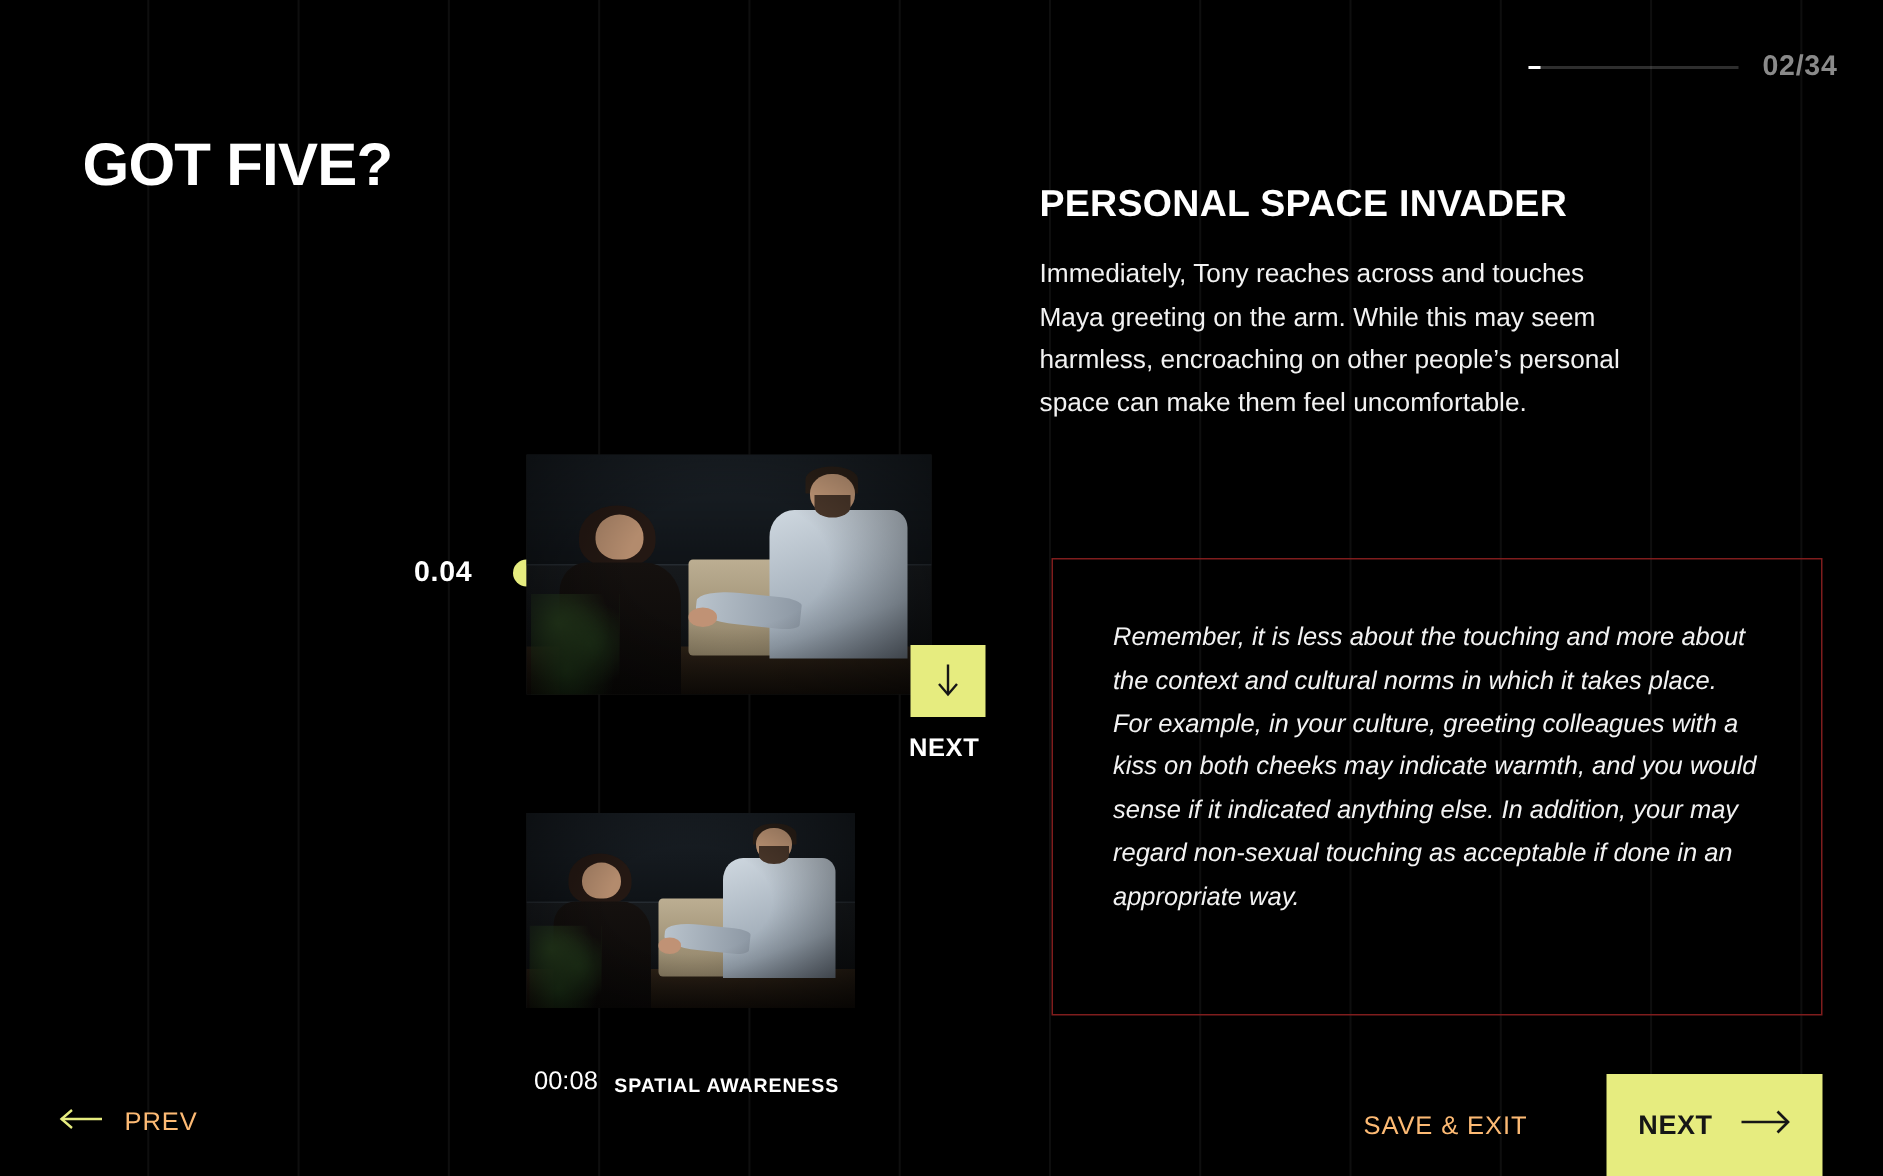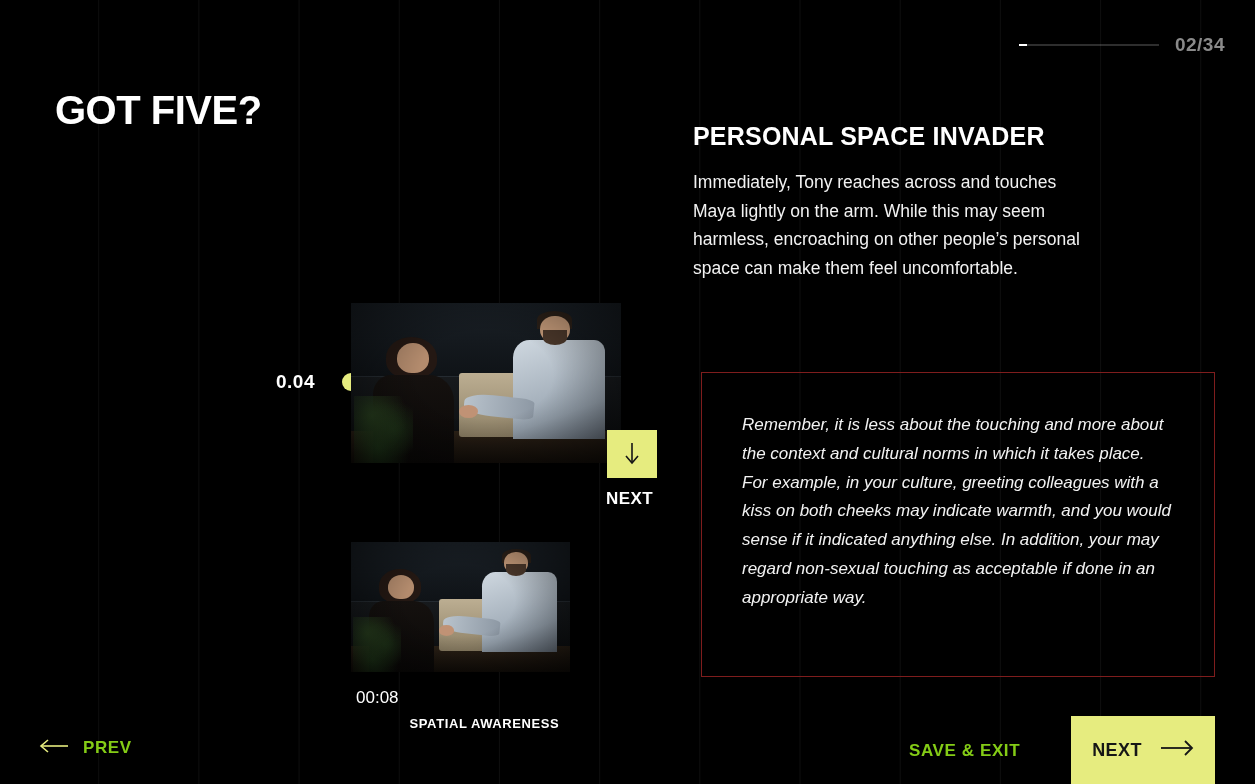--- a/index.html
+++ b/index.html
@@ -179,21 +179,21 @@
   .next-down-label {
     position: absolute;
     left: 606px; top: 489px;
     font-size: 17px; font-weight: bold;
     color: #ffffff;
     letter-spacing: 0.4px;
   }
   .thumb-meta {
     position: absolute;
     left: 356px; top: 688px;
-    display: flex; align-items: flex-start; gap: 11px;
+    display: flex; align-items: flex-end; gap: 11px;
   }
   .thumb-time { font-size: 17px; color: #ffffff; }
   .thumb-label {
     font-size: 13px; font-weight: bold; color: #ffffff;
     letter-spacing: 0.6px;
     margin-top: 28px;
   }
   
   .section-title {
     position: absolute;
@@ -224,23 +224,23 @@
     color: #f2f2f2;
   }
   
   .prev-btn {
     position: absolute;
     left: 39px; top: 738px;
     display: flex; align-items: center; gap: 14px;
     cursor: pointer;
   }
   .prev-label, .save-label {
-    font-size: 17px; font-weight: bold;
+    font-size: 17px; font-weight: normal;
     letter-spacing: 0.6px;
-    color: #84cc16;
+    color: #fdba74;
   }
   .save-btn {
     position: absolute;
     left: 894px; top: 741px;
     cursor: pointer;
     margin-left: 15px;
   }
   .next-btn {
     position: absolute;
     left: 1071px; top: 716px;
@@ -325,21 +325,21 @@
       <div class="vignette"></div>
     </div>
   </div>
 
   <div class="thumb-meta">
     <span class="thumb-time">00:08</span>
     <span class="thumb-label">SPATIAL AWARENESS</span>
   </div>
 
   <h2 class="section-title">PERSONAL SPACE INVADER</h2>
-  <p class="body-copy">Immediately, Tony reaches across and touches Maya lightly on the arm. While this may seem harmless, encroaching on other people’s personal space can make them feel uncomfortable.</p>
+  <p class="body-copy">Immediately, Tony reaches across and touches Maya greeting on the arm. While this may seem harmless, encroaching on other people’s personal space can make them feel uncomfortable.</p>
 
   <div class="callout">
     <p>Remember, it is less about the touching and more about the context and cultural norms in which it takes place. For example, in your culture, greeting colleagues with a kiss on both cheeks may indicate warmth, and you would sense if it indicated anything else. In addition, your may regard non-sexual touching as acceptable if done in an appropriate way.</p>
   </div>
 
   <div class="prev-btn">
     <span>
       <svg width="30" height="14" viewBox="0 0 30 14" aria-hidden="true">
         <line x1="2" y1="7" x2="29" y2="7" stroke="#e6ec7f" stroke-width="1.6"></line>
         <polyline points="9,1 2,7 9,13" fill="none" stroke="#e6ec7f" stroke-width="1.6"></polyline>

